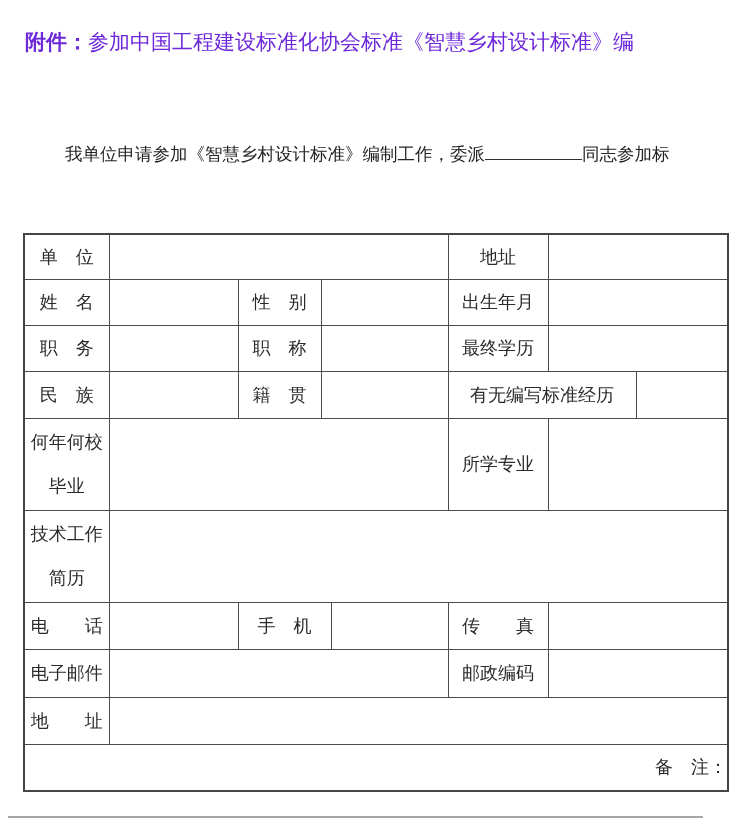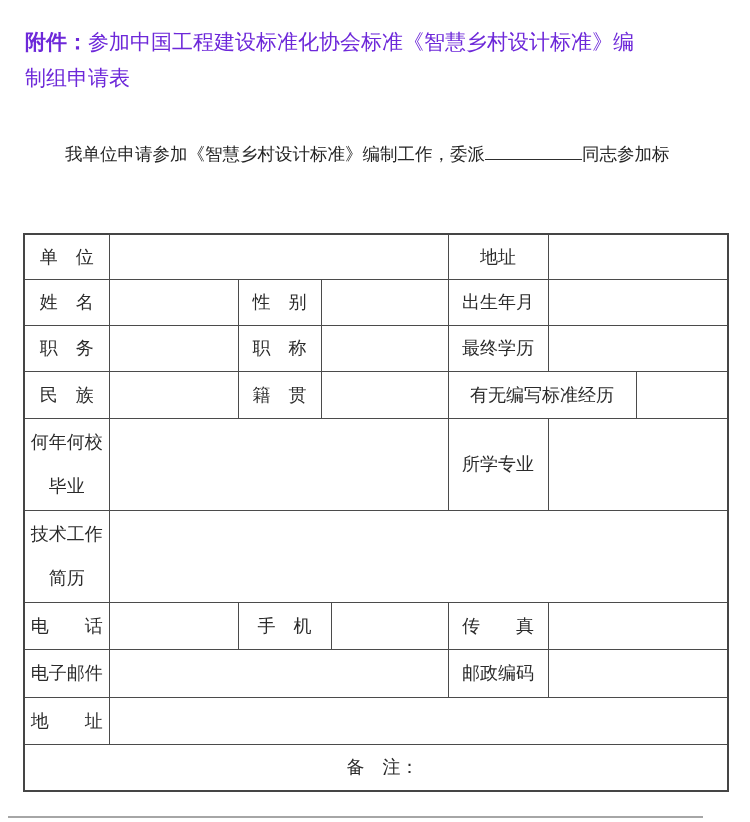--- a/index.html
+++ b/index.html
@@ -26,21 +26,21 @@
   
   table.app{position:absolute;left:23px;top:233px;width:704px;
     border-collapse:collapse;table-layout:fixed;
     border:2px solid #454545;}
   table.app td{
     border:1.8px solid #4b4b4b;
     font-size:18px;color:#2b2b2b;
     text-align:center;vertical-align:middle;
     padding:0;overflow:hidden;white-space:pre-line;
   }
-  table.app td.note{text-align:center;padding-left:13px;}
+  table.app td.note{text-align:right;padding-left:13px;}
   table.app tr:nth-child(1){height:45px;}
   table.app tr:nth-child(2){height:46px;}
   table.app tr:nth-child(3){height:46px;}
   table.app tr:nth-child(4){height:47px;}
   table.app tr:nth-child(5){height:92px;}
   table.app tr:nth-child(6){height:92px;}
   table.app tr:nth-child(7){height:47px;}
   table.app tr:nth-child(8){height:48px;}
   table.app tr:nth-child(9){height:47px;}
   table.app tr:nth-child(10){height:47px;}
@@ -51,21 +51,20 @@
   .footer-rule{position:absolute;left:8px;top:816px;width:695px;height:2px;
     background:#a6a6a6;}
 </style>
 </head>
 <body>
 
 <div class="page">
 
   <div class="doc-title">
     <div><span class="bold">附件：</span><span>参加中国工程建设标准化协会标准《智慧乡村设计标准》编</span></div>
-    <div>制组申请表</div>
   </div>
 
   <div class="para-line1">
     <span>我单位申请参加《智慧乡村设计标准》编制工作，委派</span><span class="ublank"></span><span>同志参加标</span>
   </div>
 
   <table class="app">
     <colgroup>
       <col style="width:85px">
         <col style="width:129px">

